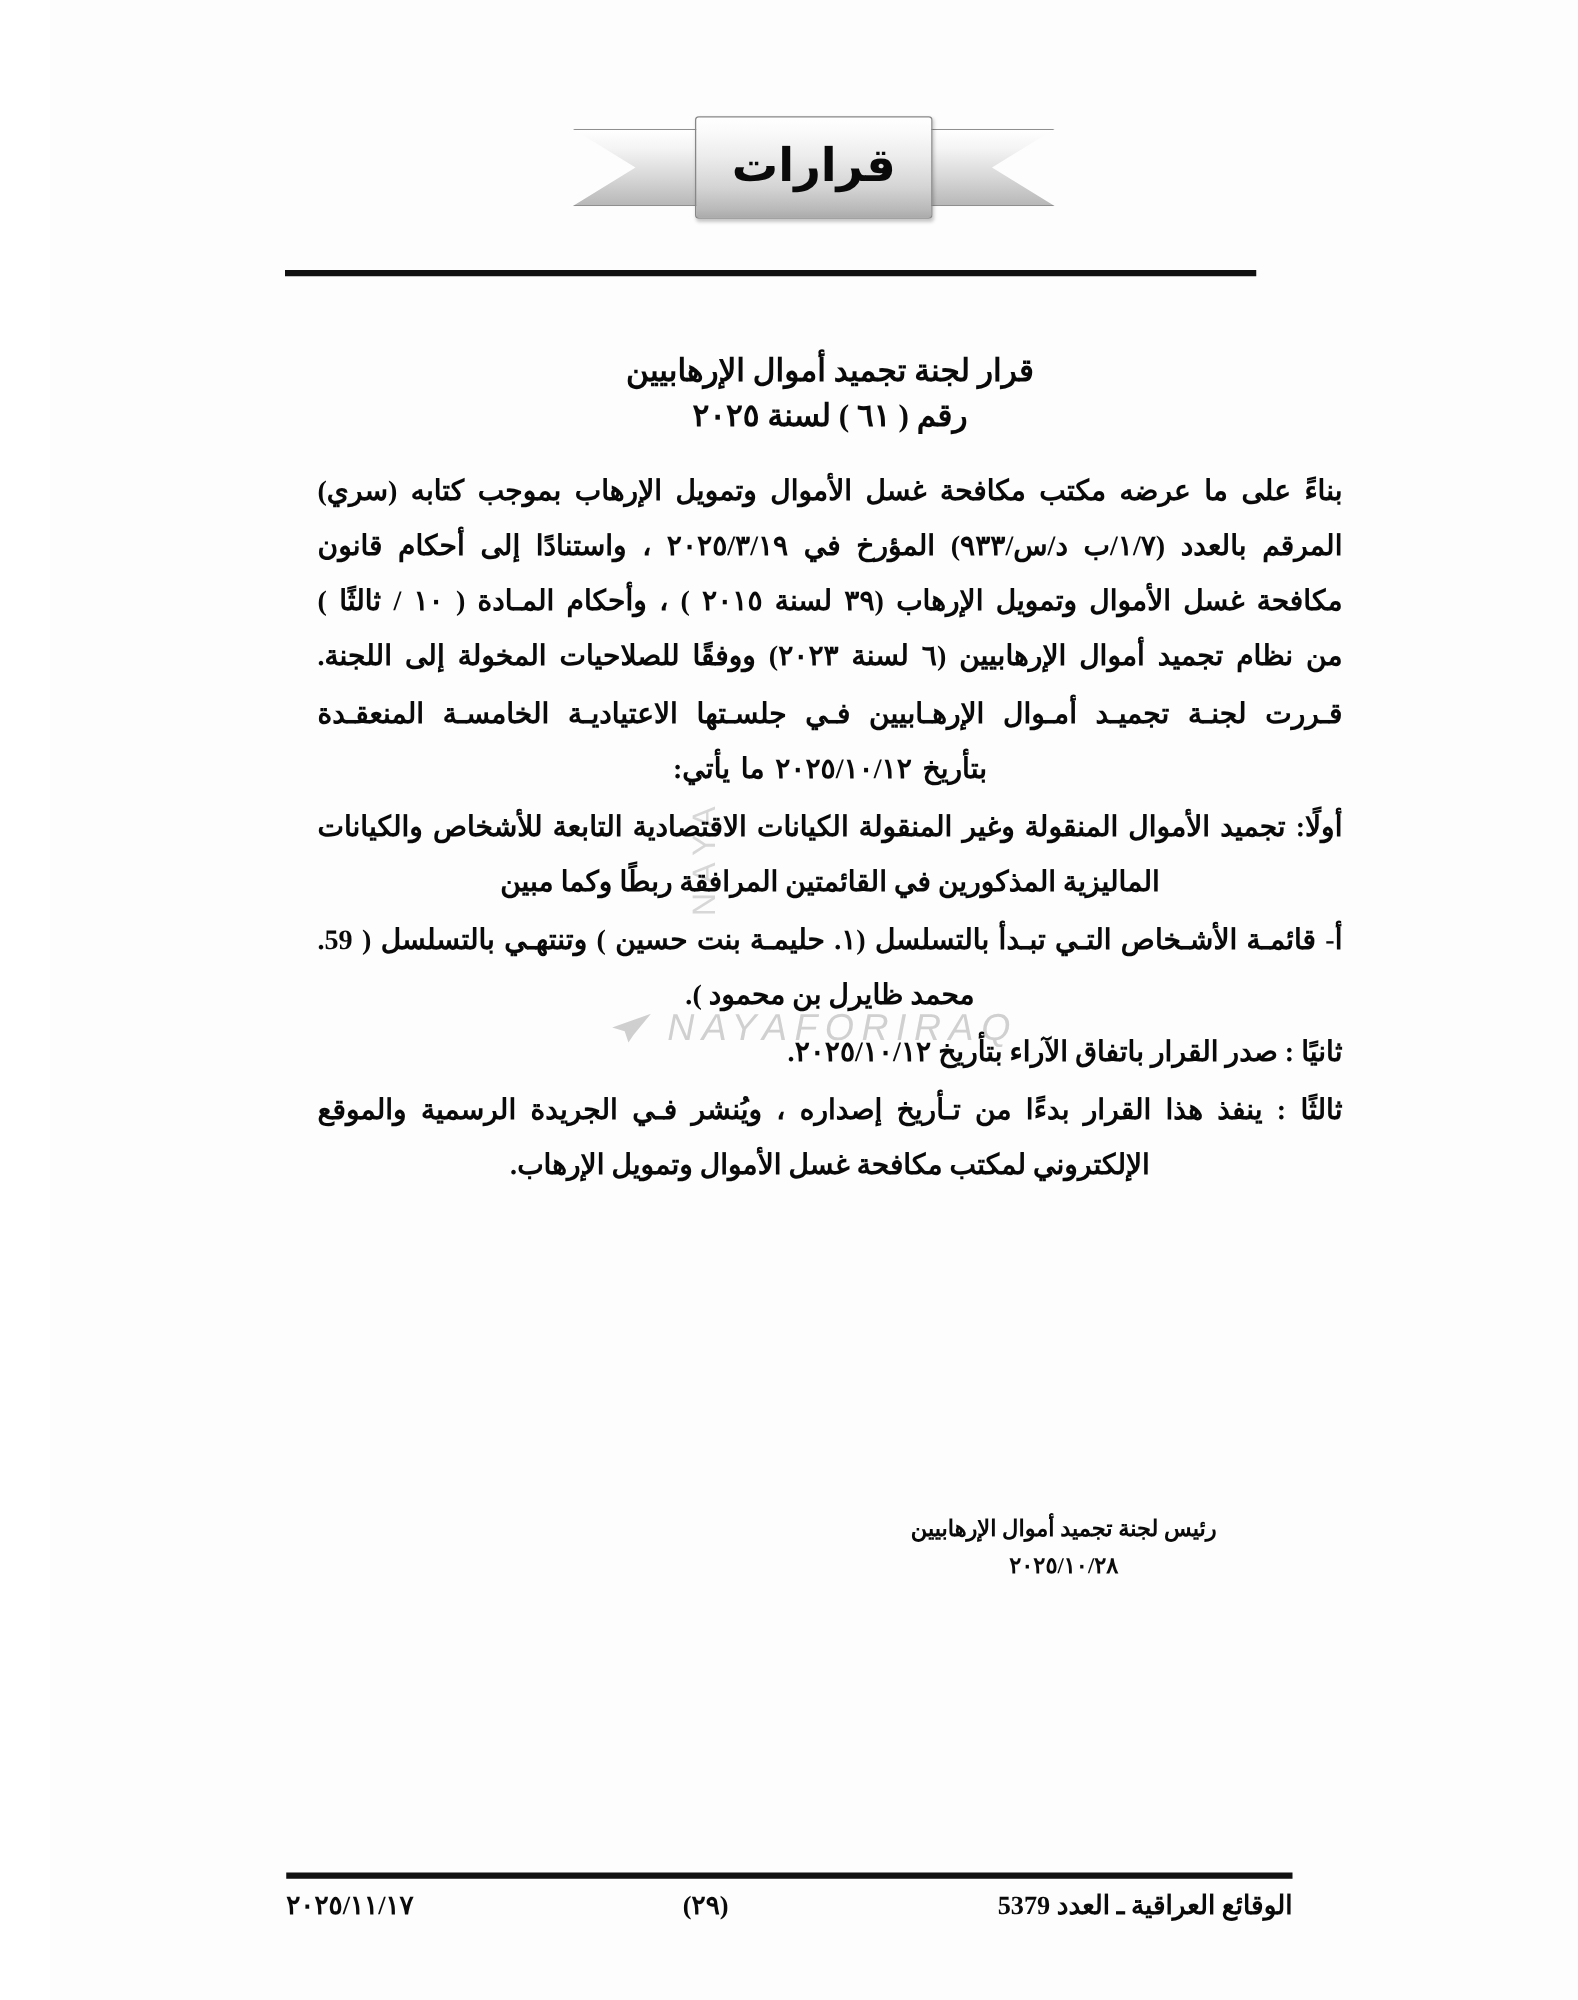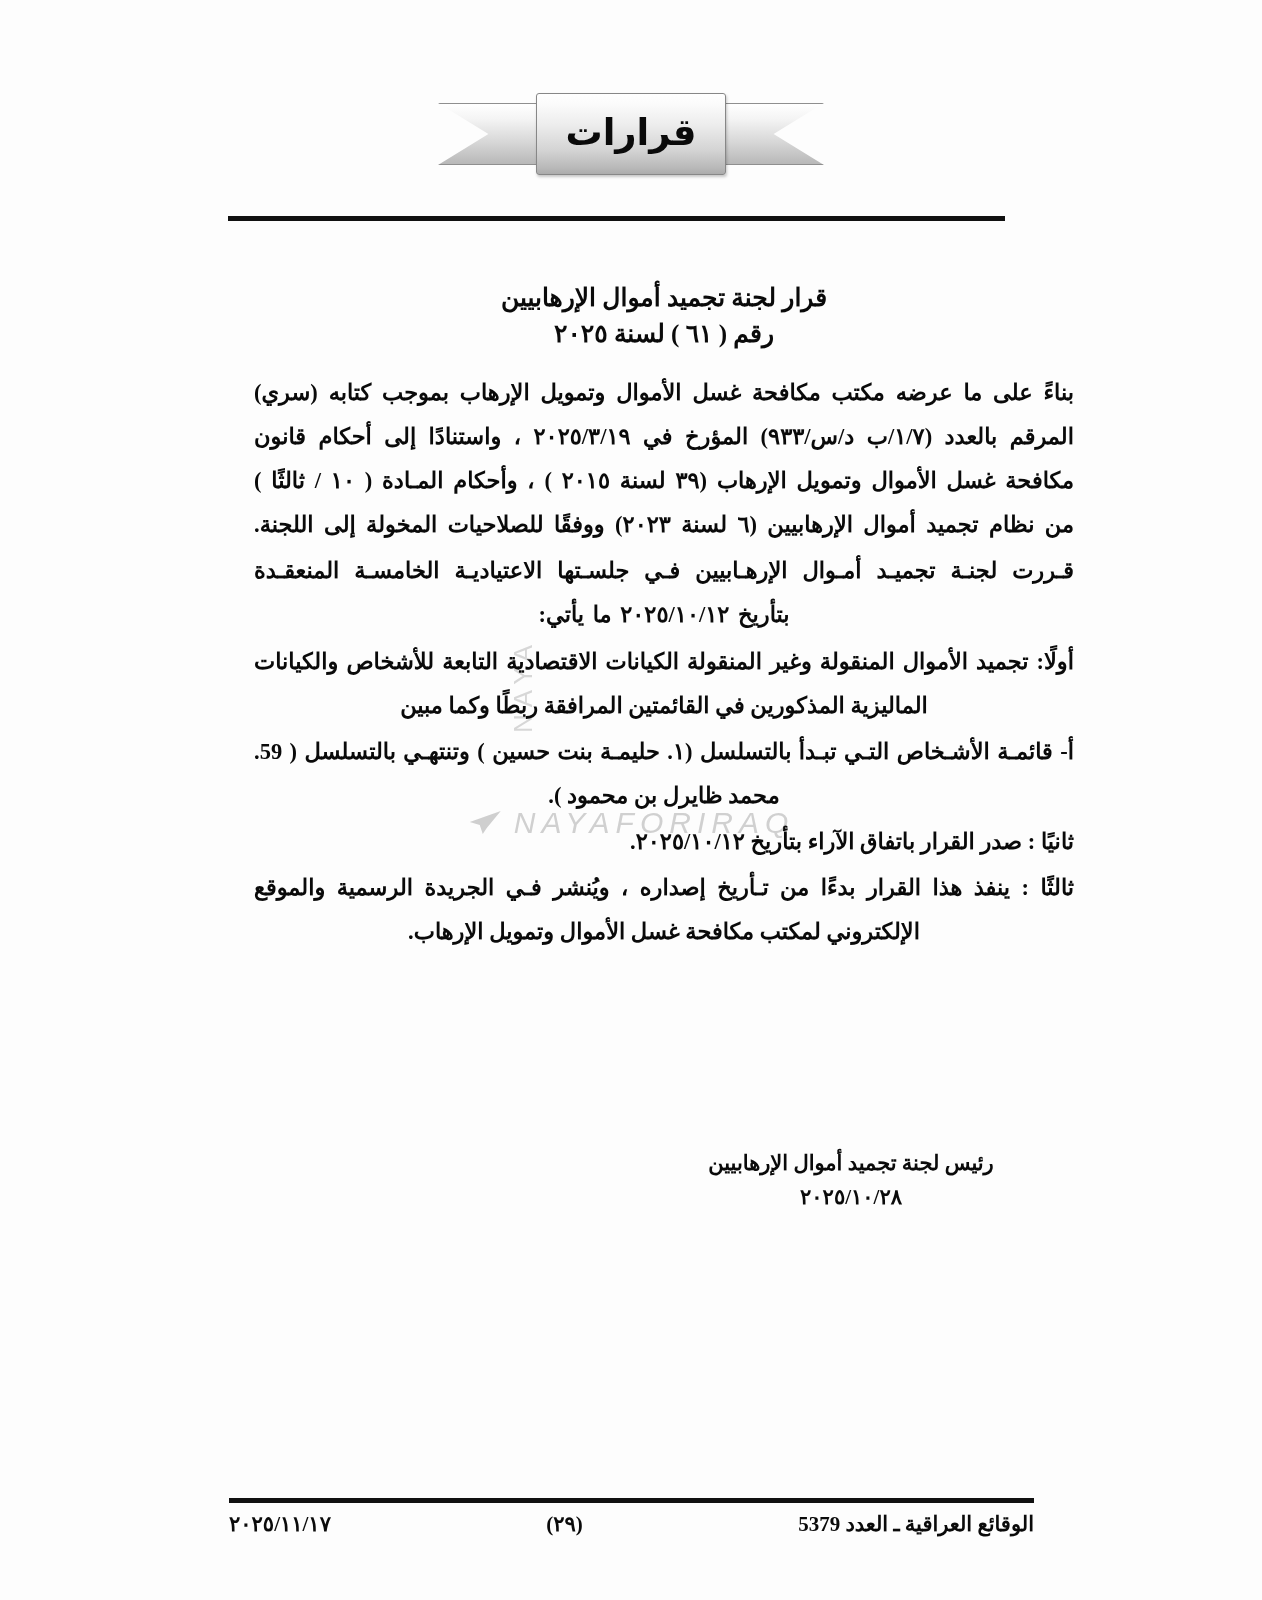--- a/index.html
+++ b/index.html
@@ -14,20 +14,21 @@
     position: relative;
     overflow: hidden;
     font-family: "Liberation Serif", "DejaVu Serif", serif;
     color: #0a0a0a;
   }
 
   .page {
     position: absolute;
     inset: 0;
     background: #fdfdfd;
+    margin-left: 40px;
   }
 
   
   .banner-wrap {
     position: absolute;
     top: 82px;
     left: 0;
     width: 100%;
     height: 104px;
     display: flex;
@@ -159,25 +160,25 @@
 
   .indent-item {
     margin: 0 0 2px 0;
     text-align: justify;
     text-align-last: center;
   }
 
   
   .signature {
     position: absolute;
-    top: 1146px;
+    top: 1209px;
     right: 236px;
     width: 350px;
     text-align: center;
-    font-size: 21px;
+    font-size: 18px;
     font-weight: bold;
     line-height: 1.62;
   }
   .signature .sig-date {
     display: block;
     letter-spacing: 1.5px;
   }
 
   
   .footer {

